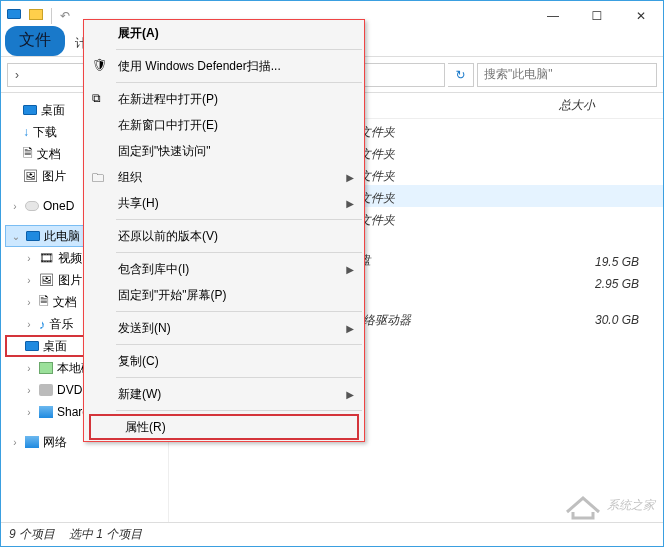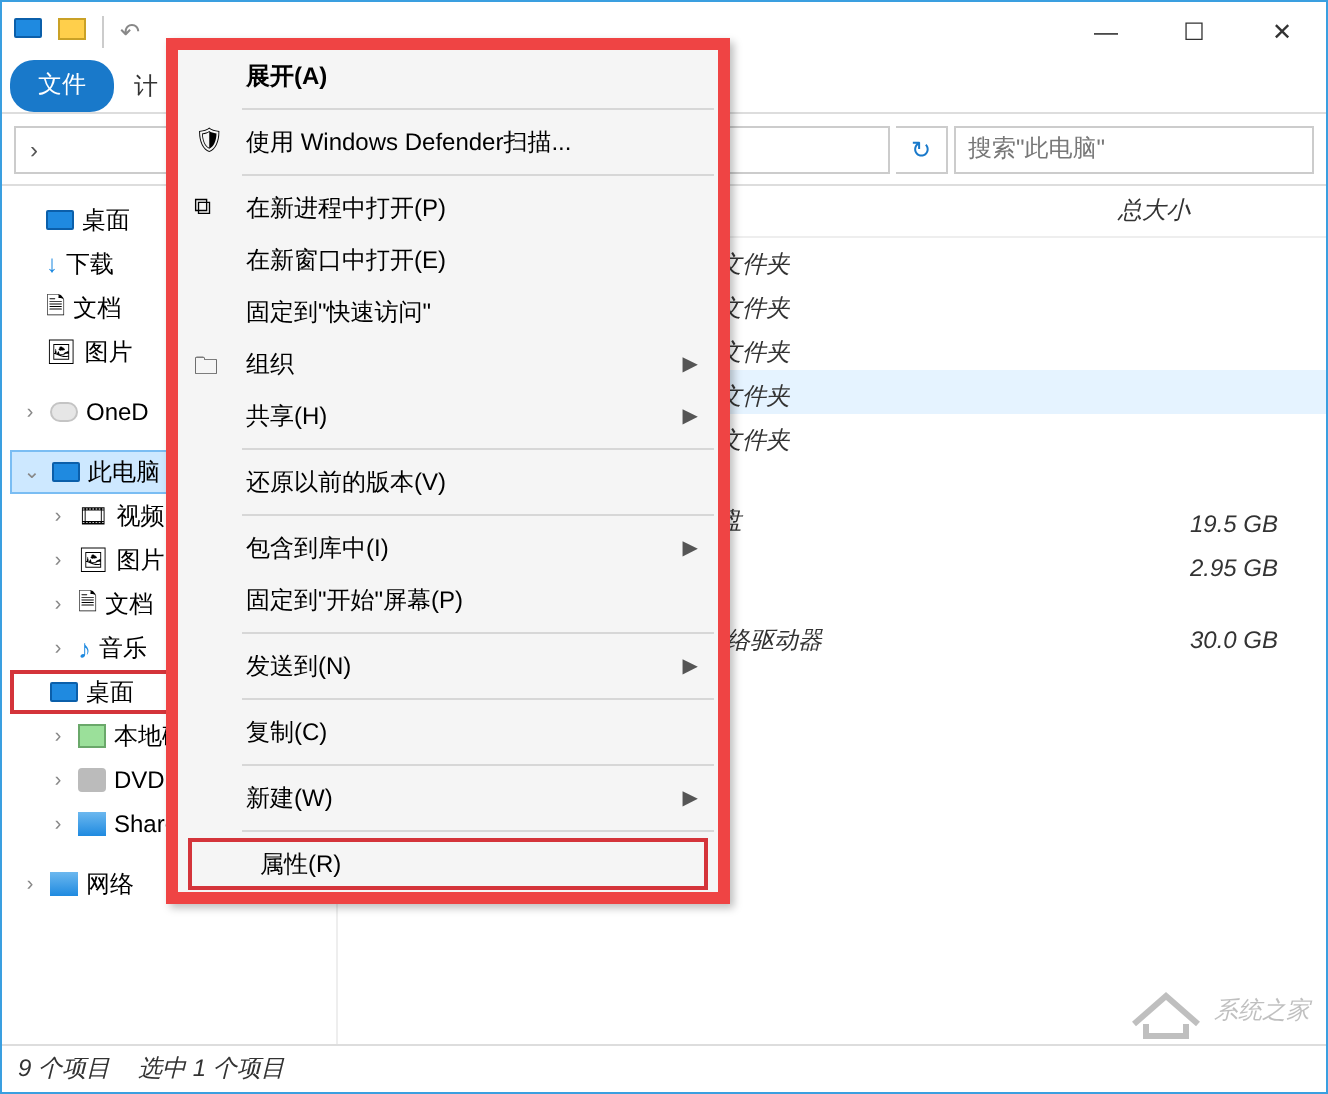--- a/index.html
+++ b/index.html
@@ -4,21 +4,21 @@
 <style>
 * { margin:0; padding:0; box-sizing:border-box; font-family:"Microsoft YaHei","Segoe UI",sans-serif; font-size:12px; }
 body { width:664px; height:547px; background:#fff; border:1px solid #3a9fe0; position:relative; overflow:hidden; }
 .titlebar { height:30px; display:flex; align-items:center; background:#fff; }
 .qat { display:flex; align-items:center; gap:6px; padding-left:6px; }
 .qat .ico { width:16px; height:16px; display:inline-block; }
 .qat .divider { width:1px; height:16px; background:#ccc; margin:0 2px;}
 .wincontrols { margin-left:auto; display:flex; }
 .wincontrols div { width:44px; height:30px; display:flex; align-items:center; justify-content:center; color:#333; }
 .ribbonbar { height:26px; background:#fff; border-bottom:1px solid #ddd; display:flex; align-items:flex-end; }
-.filetab { background:#1979ca; color:#ffffff; padding:4px 14px 5px; margin-left:4px; font-size:12px;border-radius:12px; }
+.filetab { background:#1979ca; color:#0f172a; padding:4px 14px 5px; margin-left:4px; font-size:16px;border-radius:12px; }
 .ribtab { padding:4px 10px; color:#333; }
 .navarea { height:36px; border-bottom:1px solid #ddd; display:flex; align-items:center; padding:4px 6px; gap:3px;}
 .navarea .addrbox { flex:1; border:1px solid #ccc; height:24px; display:flex; align-items:center;}
 .navarea .addrchev { width:18px; text-align:center; color:#555;}
 .navarea .refresh { width:26px; height:24px; border:1px solid #ccc; border-left:none; display:flex; align-items:center; justify-content:center; color:#1979ca;}
 .navarea .search { width:180px; border:1px solid #ccc; height:24px; display:flex; align-items:center; padding:0 6px; color:#777;}
 .body { display:flex; height:calc(100% - 30px - 26px - 36px - 24px); }
 .tree { width:168px; border-right:1px solid #eee; padding:6px 0; overflow:hidden;}
 .tree .node { display:flex; align-items:center; height:22px; padding-left:8px; gap:4px; white-space:nowrap;}
 .tree .node.ind1 { padding-left:22px;}
@@ -30,21 +30,21 @@
 .list .hdr .hcol { padding:0 10px;}
 .list .row { display:flex; height:22px; align-items:flex-end; padding-left:190px;}
 .list .row.sel2 { background:#e5f3ff;}
 .list .row .ctype { width:120px; color:#333;}
 .list .row .csize { width:80px; text-align:right; color:#333; margin-left:auto; padding-right:24px;}
 .list .row2 { display:flex; height:22px; align-items:center; padding-left:12px;}
 .list .row2 .cname { width:170px; display:flex; gap:6px; align-items:center;}
 .list .row2 .ctype { width:120px; color:#333;}
 .list .row2 .csize { width:80px; text-align:right; color:#333; margin-left:auto; padding-right:24px;}
 .statusbar { height:24px; border-top:1px solid #ddd; display:flex; align-items:center; padding-left:8px; gap:14px; color:#333;font-style:italic;}
-.ctxmenu { position:absolute; left:82px; top:18px; width:282px; background:#f5f5f5; border:6px solid #ef4444; box-shadow:2px 2px 4px rgba(0,0,0,.25); z-index:50;}
+.ctxmenu { position:absolute; left:82px; top:18px; width:282px; background:#f5f5f5; border:1px solid #ef4444; box-shadow:2px 2px 4px rgba(0,0,0,.25); z-index:50;}
 .ctxmenu .mi { display:flex; align-items:center; height:26px; padding-left:34px; position:relative;}
 .ctxmenu .sep { height:1px; background:#d7d7d7; margin:3px 2px 3px 32px;}
 .ctxmenu .mi .sub { position:absolute; right:10px; color:#555; font-size:10px;}
 .ctxmenu .mi .mico { position:absolute; left:8px; width:16px; height:16px;}
 .ctxmenu .redhi { border:2px solid #d4343a; margin:1px 5px;}
 .watermark { position:absolute; right:8px; bottom:26px; color:rgba(0,0,0,.25); font-size:22px; font-style:italic; display:flex; align-items:center; gap:6px; pointer-events:none; }
 .ico-monitor { background:#1f8ae0; width:14px; height:10px; border:1px solid #0b5faa; border-radius:1px; display:inline-block;}
 .ico-folder { width:14px; height:11px; background:#ffcf4b; border:1px solid #caa126; display:inline-block;}
 .ico-network { width:14px; height:12px; background:linear-gradient(#6cb8ef,#1f8ae0); display:inline-block;}
 .ico-dvd { width:14px; height:12px; background:#bbb; border-radius:2px; display:inline-block;}

